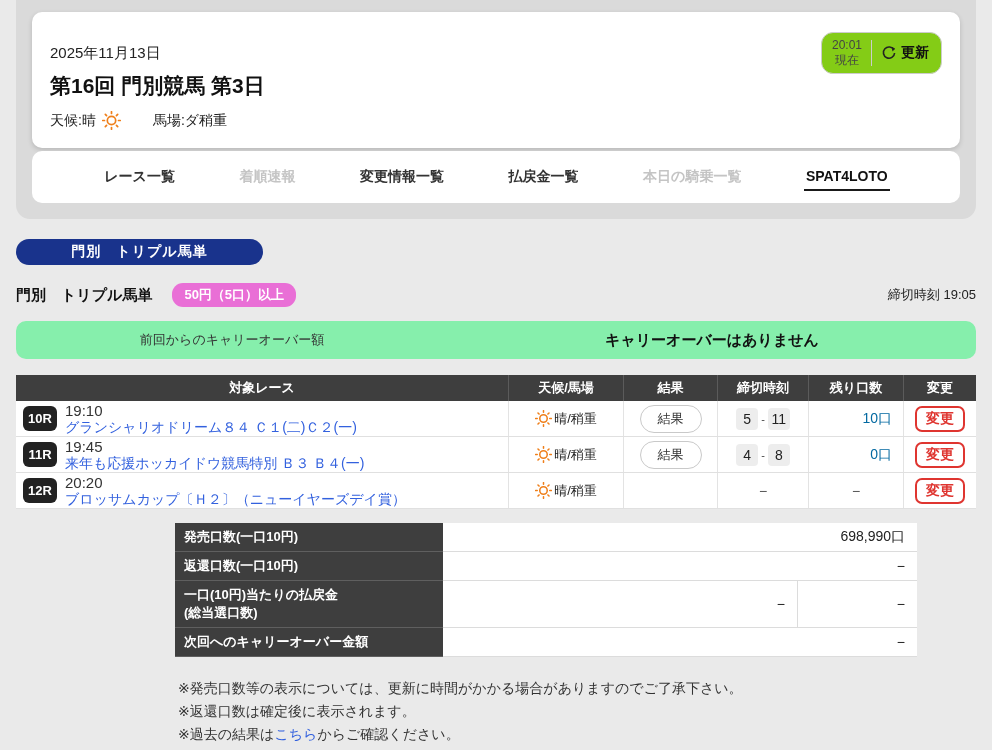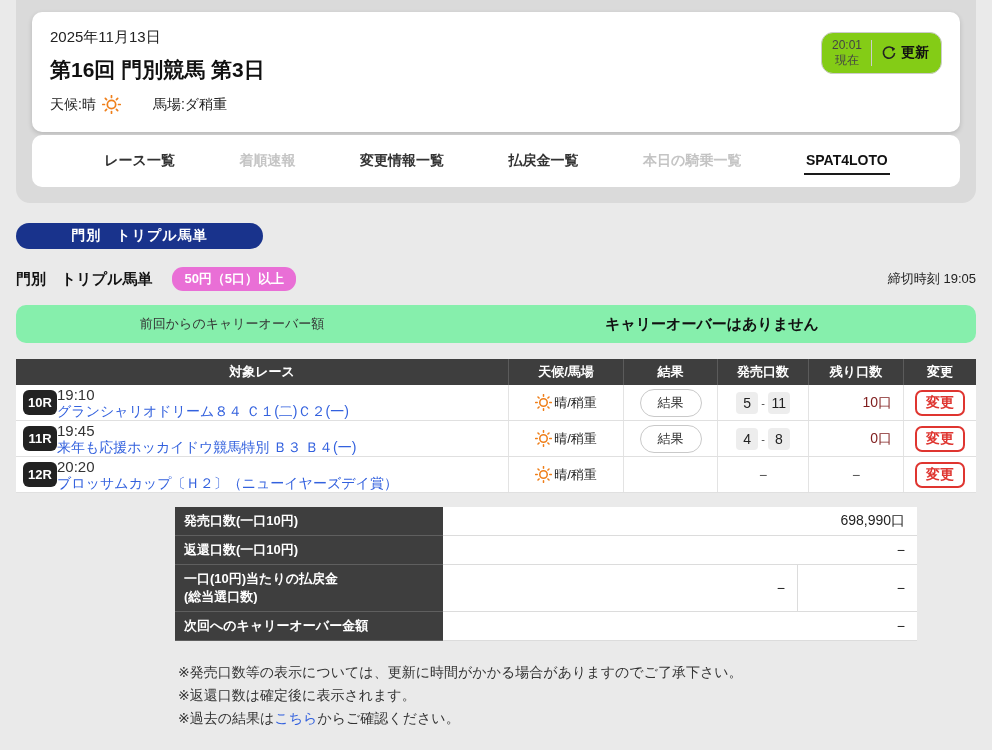--- a/index.html
+++ b/index.html
@@ -5,21 +5,21 @@
   * { margin:0; padding:0; box-sizing:border-box; }
   html,body { width:992px; height:750px; overflow:hidden;
     font-family:"Liberation Sans","DejaVu Sans",sans-serif;
     background:#eaeaea; color:#222; }
 
   
   .top-wrap { margin:0 16px; background:#dadada; border-radius:0 0 14px 14px;
     padding:12px 16px 16px; }
   .card-header { background:#fff; border-radius:10px; padding:16px 18px 18px;
     box-shadow:0 2px 5px rgba(0,0,0,.16); display:flex; justify-content:space-between; }
-  .hdr-date { font-size:15px; color:#222; }
+  .hdr-date { font-size:15px; color:#222;margin-top:16px; }
   .hdr-title { font-size:21px; font-weight:bold; color:#111; margin-top:9px; }
   .hdr-weather { font-size:14px; color:#222; margin-top:11px; display:flex; align-items:center; gap:6px; }
   .hdr-track { margin-left:26px; }
   .refresh-btn { align-self:flex-start; margin-top:4px; display:flex; align-items:center;
     border:1px solid #ccc; border-radius:12px; background:#84cc16; padding:5px 12px 5px 10px;
     cursor:pointer; gap:9px; }
   .refresh-time { font-size:12px; color:#444; text-align:center; line-height:1.25; }
   .refresh-sep { width:1px; height:26px; background:#ccc; }
   .refresh-main { display:flex; align-items:center; gap:4px; font-size:14px; font-weight:bold; color:#111; }
 
@@ -53,33 +53,33 @@
   .rt-row { display:flex; height:36px; border-bottom:1px solid #e0e0e0; background:#fff; }
   .rt-row .cell { display:flex; align-items:center; justify-content:center;
     border-left:1px solid #e3e3e3; }
   .rt-row .cell:first-child { border-left:none; }
   .c-race   { width:492px; }
   .c-weather{ width:115px; }
   .c-result { width:94px; }
   .c-combo  { width:91px; }
   .c-remain { width:95px; }
   .c-change { width:73px; }
-  .rt-row .c-race { justify-content:flex-start; padding-left:7px; }
+  .rt-row .c-race { justify-content:flex-start; padding-left:7px; gap:8px; }
   .race-badge { min-width:34px; height:25px; background:#222; border-radius:6px; color:#fff;
     font-size:13px; font-weight:bold; display:flex; align-items:center; justify-content:center; }
   .race-info { display:flex; flex-direction:column; line-height:1.05; padding-top:1px; }
   .race-time { font-size:15px; color:#333; }
   .race-link { font-size:14px; color:#3361de; cursor:pointer; margin-top:1px; }
   .weather-cell { font-size:13px; color:#222; gap:2px; }
   .result-btn { border:1px solid #c9c9c9; border-radius:15px; background:#fff; color:#333;
     font-size:13px; padding:4px 17px; cursor:pointer; }
   .combo-chip { width:22px; height:22px; background:#ededed; border-radius:4px; font-size:14px;
     color:#222; display:flex; align-items:center; justify-content:center; }
   .combo-dash { font-size:11px; color:#444; margin:0 3px; }
-  .rt-row .c-remain { justify-content:flex-end; padding-right:11px; font-size:14px; color:#7f1d1d; }
+  .rt-row .c-remain { justify-content:flex-end; padding-right:11px; font-size:14px; color:#0369a1; }
   .rt-row .c-remain.centered { justify-content:center; padding-right:0; color:#555; }
   .rt-row .c-combo .dash, .rt-row .c-remain .dash { color:#555; font-size:14px; }
   .change-btn { border:2px solid #df3530; border-radius:7px; background:#fff; color:#df3530;
     font-size:14px; font-weight:bold; padding:2px 9px; cursor:pointer; }
 
   
   .sum-table { margin:14px 0 0 175px; width:742px; }
   .sum-row { display:flex; }
   .sum-label { width:268px; background:#3e3e3e; color:#fff; font-size:13px; font-weight:bold;
     padding-left:9px; display:flex; flex-direction:column; justify-content:center;
@@ -164,21 +164,21 @@
 <div class="carry-bar">
   <span class="carry-label">前回からのキャリーオーバー額</span>
   <span class="carry-value">キャリーオーバーはありません</span>
 </div>
 
 <div class="race-table">
   <div class="rt-head">
     <span class="cell c-race">対象レース</span>
     <span class="cell c-weather">天候/馬場</span>
     <span class="cell c-result">結果</span>
-    <span class="cell c-combo">発売口数</span>
+    <span class="cell c-combo">締切時刻</span>
     <span class="cell c-remain">残り口数</span>
     <span class="cell c-change">変更</span>
   </div>
 
   <div class="rt-row">
     <div class="cell c-race">
       <span class="race-badge">10R</span>
       <span class="race-info">
         <span class="race-time">19:10</span>
         <span class="race-link">グランシャリオドリーム８４ Ｃ１(二)Ｃ２(一)</span>

